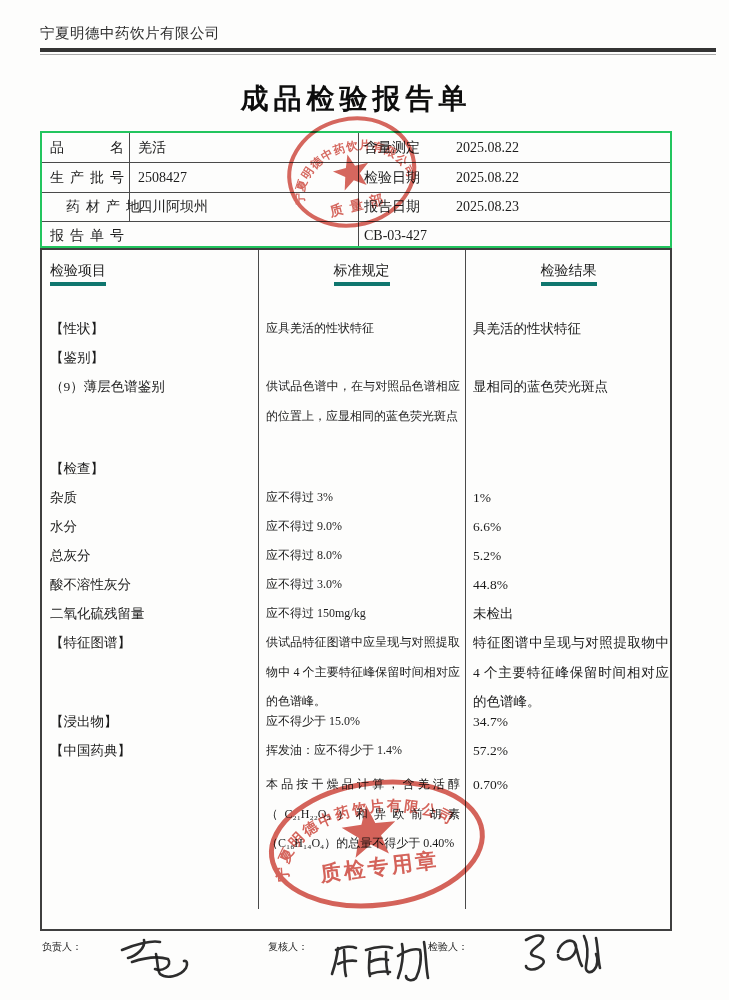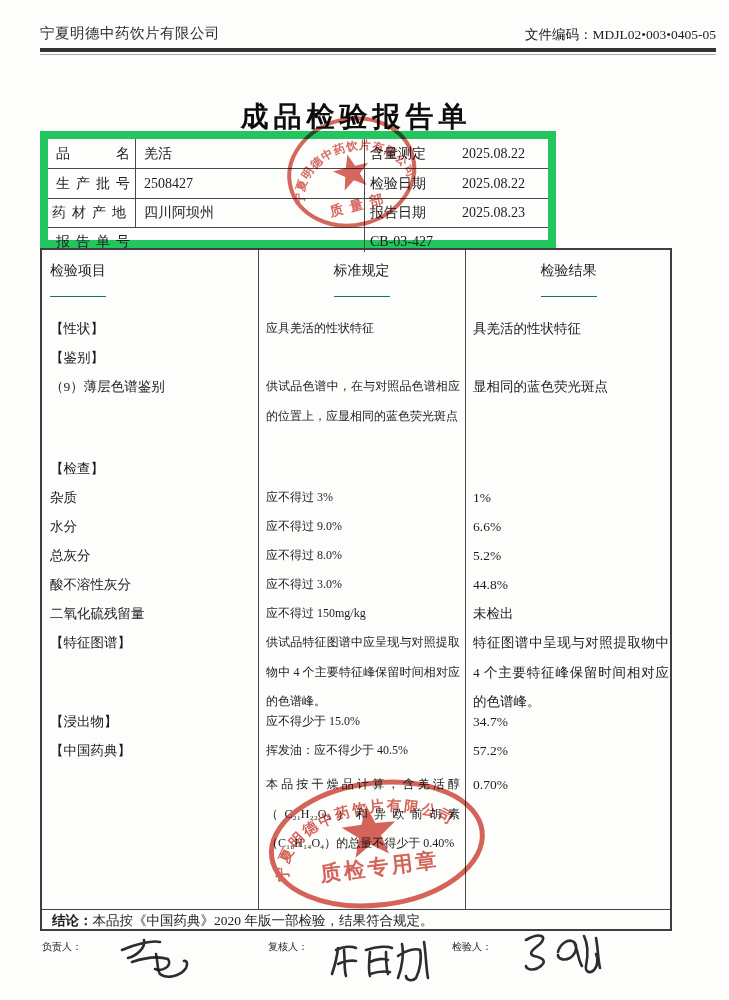--- a/index.html
+++ b/index.html
@@ -8,53 +8,52 @@
     background:#fdfdfc;overflow:hidden;
     font-family:"Liberation Serif","DejaVu Serif",serif;
     color:#1c1c1c;
   }
   
   .company{position:absolute;left:40px;top:24px;font-size:14.5px;color:#2e2e2e;letter-spacing:.5px;}
   .doccode{position:absolute;left:40px;top:26px;width:676px;text-align:right;font-size:13.5px;color:#1f1f1f;}
   .hrule{position:absolute;left:40px;top:48px;width:676px;height:4px;background:#343434;}
   .hrule2{position:absolute;left:40px;top:54px;width:676px;height:1px;background:#a9a9a9;}
   .title{position:absolute;left:40px;top:80px;width:632px;text-align:center;
-         font-size:28px;font-weight:bold;letter-spacing:5px;color:#0d0d0d;margin-top:18px;}
+         font-size:28px;font-weight:bold;letter-spacing:5px;color:#0d0d0d;}
   
-  .info{position:absolute;left:40px;top:131px;width:516px;height:117px;border:8px solid #22c55e;box-sizing:border-box;}
+  .info{position:absolute;left:40px;top:131px;width:632px;height:117px;border:2px solid #22c55e;box-sizing:border-box;}
   .info .hl{position:absolute;left:0;width:100%;height:1px;background:#4a4a4a;}
   .info .vl{position:absolute;top:0;width:1px;background:#4a4a4a;}
   .icell{position:absolute;font-size:14px;line-height:19px;white-space:nowrap;}
   .ilabel{width:74px;text-align:justify;text-align-last:justify;}
   
   .main{position:absolute;left:40px;top:248px;width:632px;height:683px;border:2px solid #3f3f3f;box-sizing:border-box;}
   .main .vl{position:absolute;top:0;width:1px;height:659px;background:#4a4a4a;}
   .thead{position:absolute;top:12px;font-size:14px;}
-  .thead span{display:inline-block;padding-bottom:16px;border-bottom:1px solid #0f766e;}
+  .thead span{display:inline-block;padding-bottom:2px;border-bottom:4px solid #0f766e;}
   .trow{position:absolute;left:0;width:100%;}
   .c1{position:absolute;left:8px;width:200px;font-size:13.5px;line-height:29.5px;}
   .c2{position:absolute;left:224px;width:194px;font-size:12px;line-height:29.5px;text-align:justify;}
   .c3{position:absolute;left:431px;width:196px;font-size:13.5px;line-height:29.5px;text-align:justify;}
   .conclusion{position:absolute;left:0;top:659px;width:100%;height:22px;border-top:1.5px solid #3f3f3f;
               font-size:13.5px;line-height:21px;padding-left:10px;box-sizing:border-box;white-space:nowrap;}
   .conclusion .clabel{font-weight:bold;}
   
   .siglabel{position:absolute;font-size:10px;color:#222;}
   .sig{position:absolute;}
   .sig path{fill:none;stroke:#1b1b1b;stroke-width:2.6;stroke-linecap:round;stroke-linejoin:round;opacity:.92;}
   
   .stamp{position:absolute;mix-blend-mode:multiply;}
 </style>
 </head>
 <body>
 
 <div class="page">
 
   <div class="company">宁夏明德中药饮片有限公司</div>
-  <div class="doccode">文件编码：MDJL02•003•0405-05</div>
   <div class="hrule"></div>
   <div class="hrule2"></div>
   <div class="title">成品检验报告单</div>
 
   <div class="info">
     <div class="hl" style="top:29px"></div>
     <div class="hl" style="top:59px"></div>
     <div class="hl" style="top:88px"></div>
     <div class="vl" style="left:87px;height:88px"></div>
     <div class="vl" style="left:316px;height:113px"></div>
@@ -62,21 +61,21 @@
     <div class="icell ilabel" style="left:8px;top:5px">品　名</div>
     <div class="icell" style="left:96px;top:5px">羌活</div>
     <div class="icell" style="left:322px;top:5px">含量测定</div>
     <div class="icell" style="left:414px;top:5px">2025.08.22</div>
 
     <div class="icell ilabel" style="left:8px;top:35px">生产批号</div>
     <div class="icell" style="left:96px;top:35px">2508427</div>
     <div class="icell" style="left:322px;top:35px">检验日期</div>
     <div class="icell" style="left:414px;top:35px">2025.08.22</div>
 
-    <div class="icell ilabel" style="left:4px;top:64px">药材产地</div>
+    <div class="icell ilabel" style="left:24px;top:64px">药材产地</div>
     <div class="icell" style="left:96px;top:64px">四川阿坝州</div>
     <div class="icell" style="left:322px;top:64px">报告日期</div>
     <div class="icell" style="left:414px;top:64px">2025.08.23</div>
 
     <div class="icell ilabel" style="left:8px;top:93px">报告单号</div>
     <div class="icell" style="left:322px;top:93px">CB-03-427</div>
   </div>
 
   <div class="main">
     <div class="vl" style="left:216px"></div>
@@ -136,32 +135,29 @@
         <span class="c2">供试品特征图谱中应呈现与对照提取物中 4 个主要特征峰保留时间相对应的色谱峰。</span>
         <span class="c3">特征图谱中呈现与对照提取物中 4 个主要特征峰保留时间相对应的色谱峰。</span>
       </div>
     <div class="trow" style="top:457px">
         <span class="c1">【浸出物】</span>
         <span class="c2">应不得少于 15.0%</span>
         <span class="c3">34.7%</span>
       </div>
     <div class="trow" style="top:486px">
         <span class="c1">【中国药典】</span>
-        <span class="c2">挥发油：应不得少于 40.5%</span>
+        <span class="c2">挥发油：应不得少于 1.4%</span>
         <span class="c3">57.2%</span>
       </div>
     <div class="trow" style="top:520px">
         <span class="c1"></span>
         <span class="c2">本品按干燥品计算，含羌活醇（C₂₁H₂₂O₅）和异欧前胡素（C₁₆H₁₄O₄）的总量不得少于 0.40%</span>
         <span class="c3">0.70%</span>
       </div>
 
-    <div class="conclusion">
-      <span class="clabel">结论：</span><span>本品按《中国药典》2020 年版一部检验，结果符合规定。</span>
-    </div>
   </div>
 
   <svg class="stamp" style="left:284px;top:114px;transform:rotate(-14deg);opacity:.8" width="136" height="118" viewBox="0 0 136 118">
     <ellipse cx="68" cy="58" rx="63" ry="53" fill="none" stroke="#cd4237" stroke-width="4"></ellipse>
     <path id="arcTop" d="M 14,80 A 52,42 0 1 1 122,80" fill="none"></path>
     <text font-size="11.5" fill="#cd4237" letter-spacing="1" font-weight="bold">
       <textPath href="#arcTop" startOffset="2">宁夏明德中药饮片有限公司</textPath>
     </text>
     <path fill="#cd4237" d="M68 40 L72.7 52.6 L86.1 53 L75.5 61.2 L79.3 74.1 L68 66.6 L56.7 74.1 L60.5 61.2 L49.9 53 L63.3 52.6 Z"></path>
     <text x="68" y="96" text-anchor="middle" font-size="13.5" letter-spacing="7" fill="#cd4237" font-weight="bold">质量部</text>
@@ -172,21 +168,21 @@
     <path id="arcBottom" d="M 22,96 A 92,52 0 1 1 202,96" fill="none"></path>
     <text font-size="14.5" fill="#cd4237" letter-spacing="2.5" font-weight="bold">
       <textPath href="#arcBottom" startOffset="4">宁夏明德中药饮片有限公司</textPath>
     </text>
     <path fill="#cd4237" d="M106 26 L113 45 L133 45.6 L117.2 57.8 L122.8 77 L106 65.8 L89.2 77 L94.8 57.8 L79 45.6 L99 45 Z"></path>
     <text x="112" y="96" text-anchor="middle" font-size="21" letter-spacing="3" fill="#cd4237" font-weight="bold">质检专用章</text>
   </svg>
 
   <div class="siglabel" style="left:42px;top:940px">负责人：</div>
   <div class="siglabel" style="left:268px;top:940px">复核人：</div>
-  <div class="siglabel" style="left:452px;top:940px">检验人：</div>
+  <div class="siglabel" style="left:428px;top:940px">检验人：</div>
 
   <svg class="sig" style="left:118px;top:934px" width="82" height="48" viewBox="0 0 82 48">
     <path d="M26 6 C28 14 18 22 10 24 M4 16 C18 10 34 6 42 8"></path>
     <path d="M14 28 C26 24 40 22 50 25 C55 32 44 38 37 35"></path>
     <path d="M38 20 C40 28 39 36 42 40 C48 45 62 43 68 34 C70 30 69 26 66 27"></path>
   </svg>
   <svg class="sig" style="left:328px;top:934px" width="108" height="50" viewBox="0 0 108 50">
     <path d="M10 14 C9 24 6 34 4 40 M8 16 C16 12 24 12 28 14 M16 16 C17 26 16 36 18 42 M10 30 C16 27 24 26 28 27"></path>
     <path d="M38 16 C50 12 60 12 64 14 M42 18 C41 28 40 36 42 42 M58 18 C58 28 58 34 60 40 M42 28 C48 25 56 24 60 26 M42 40 C48 38 56 37 62 38"></path>
     <path d="M74 10 C76 20 74 34 70 44 M70 22 C78 16 88 14 92 16 C94 24 92 36 88 44 C84 48 78 46 78 42 M96 8 C98 20 98 34 100 44"></path>

